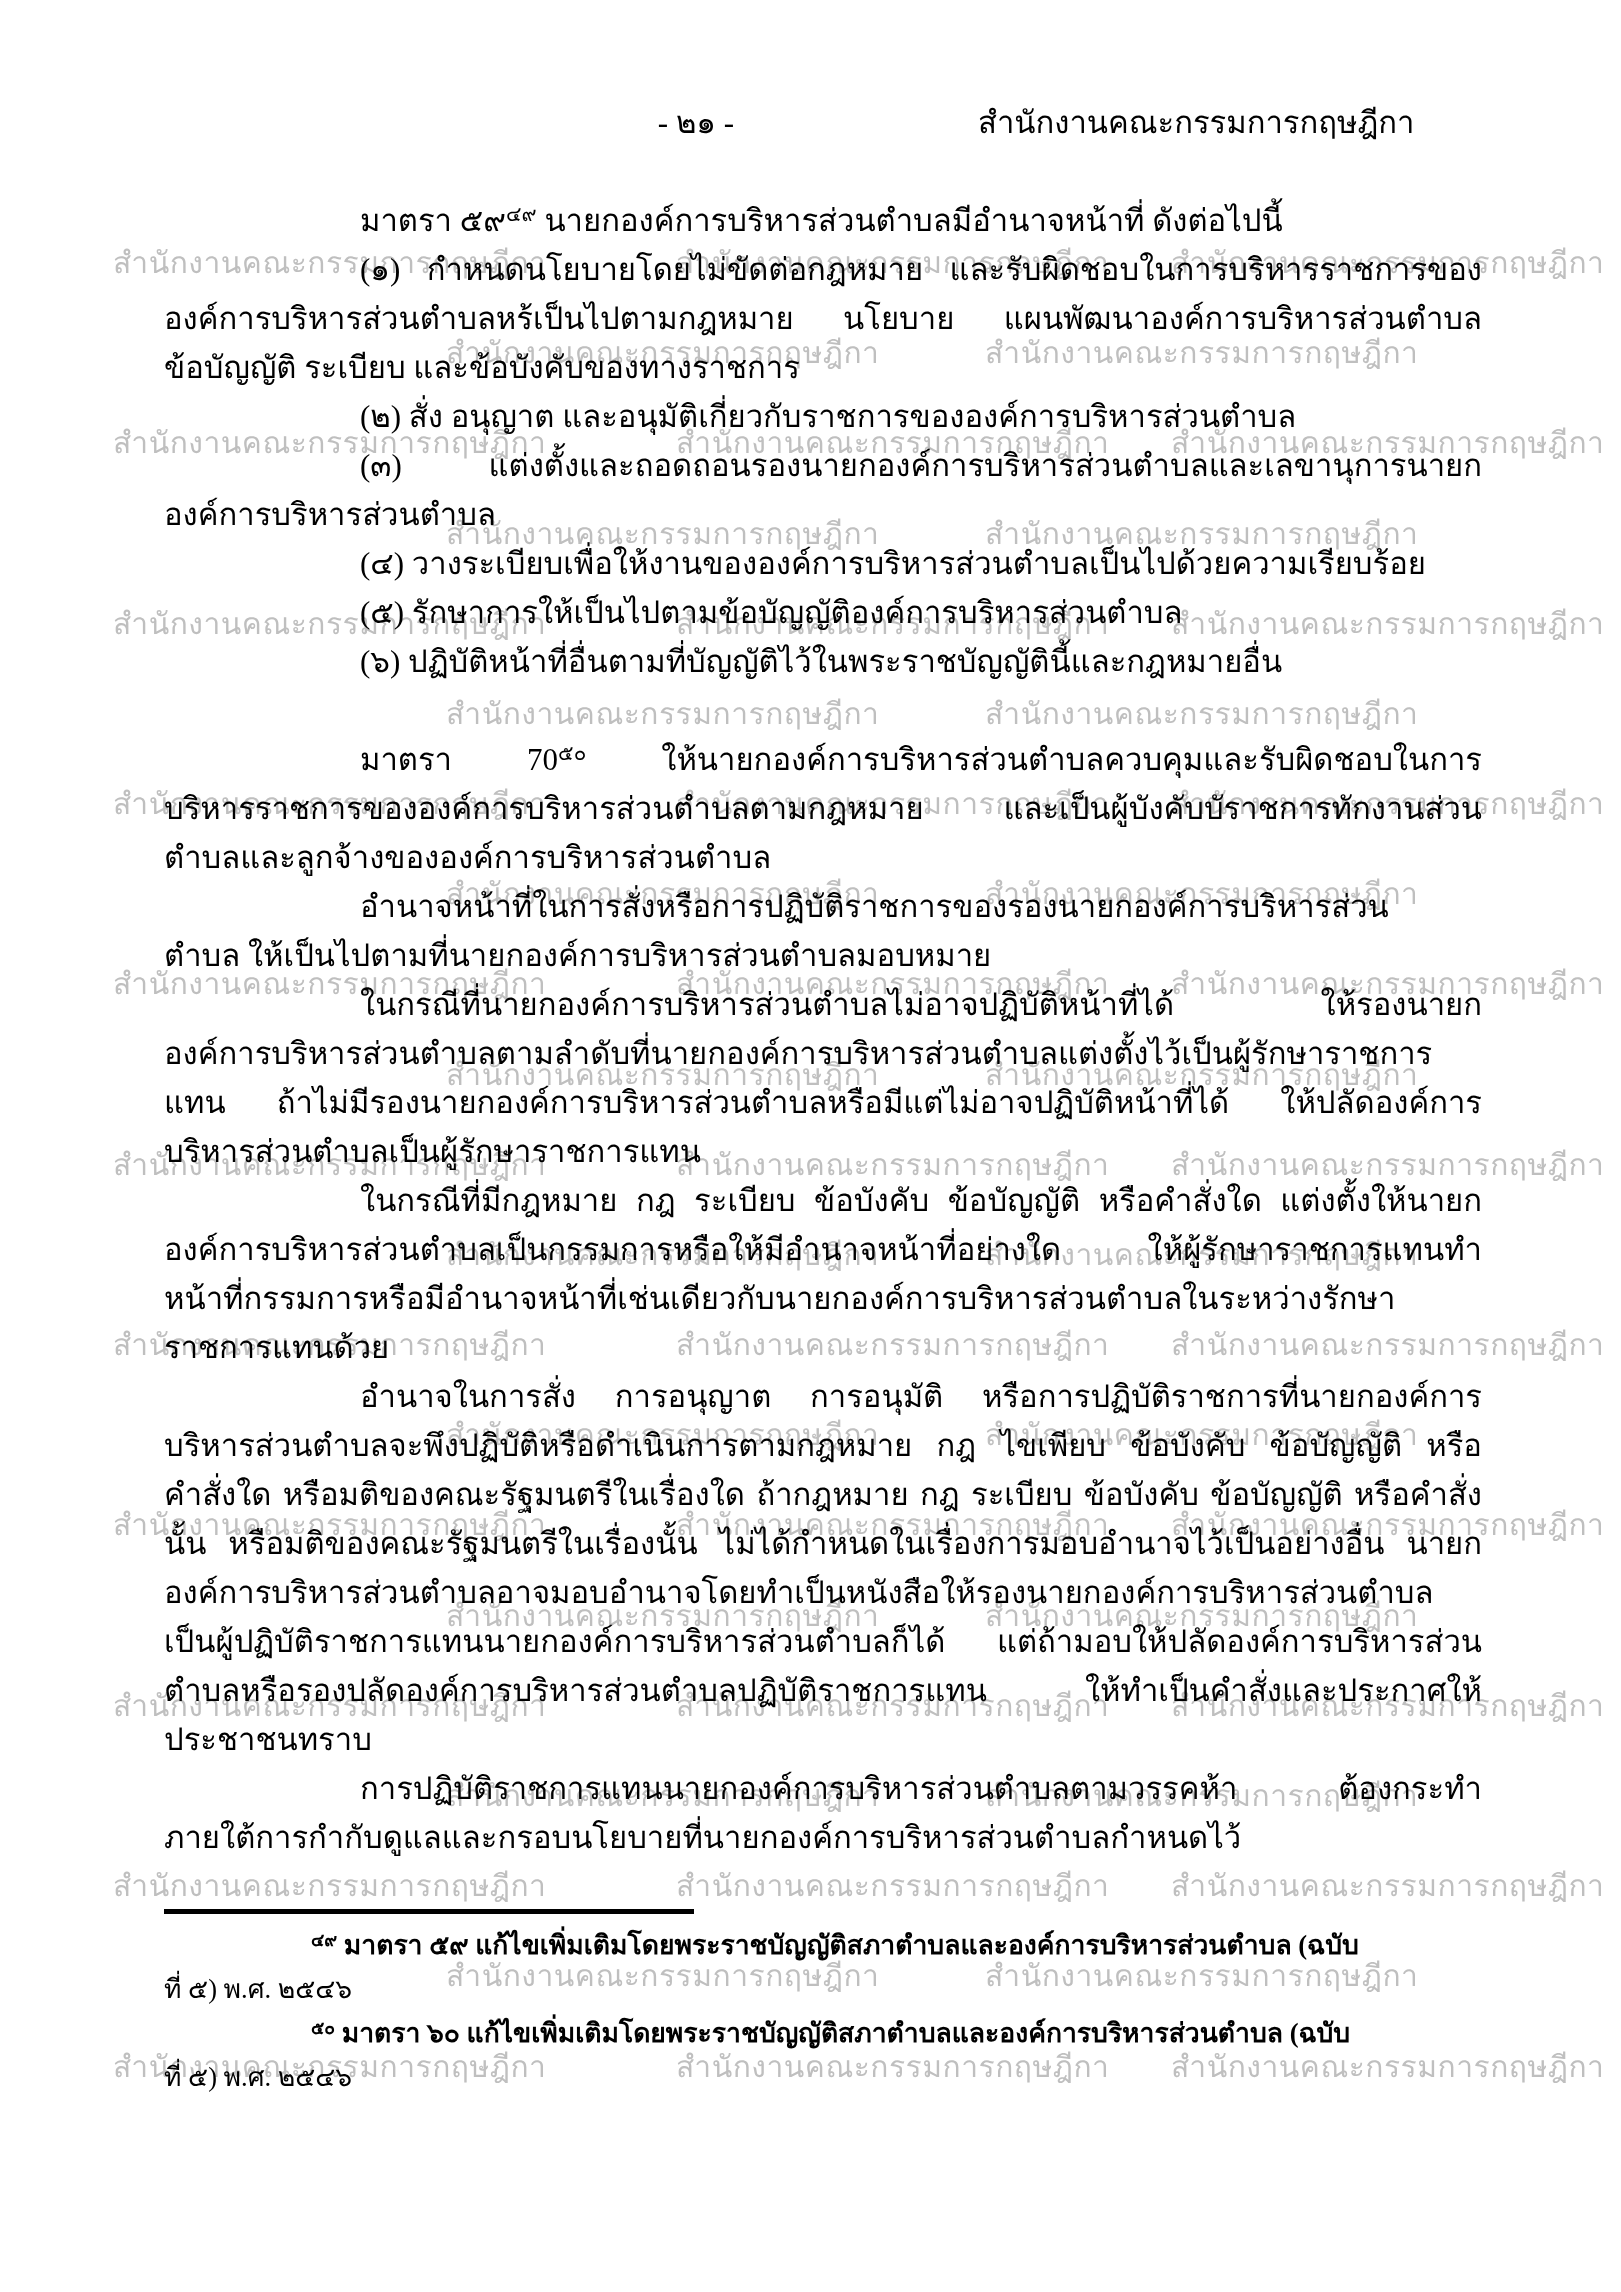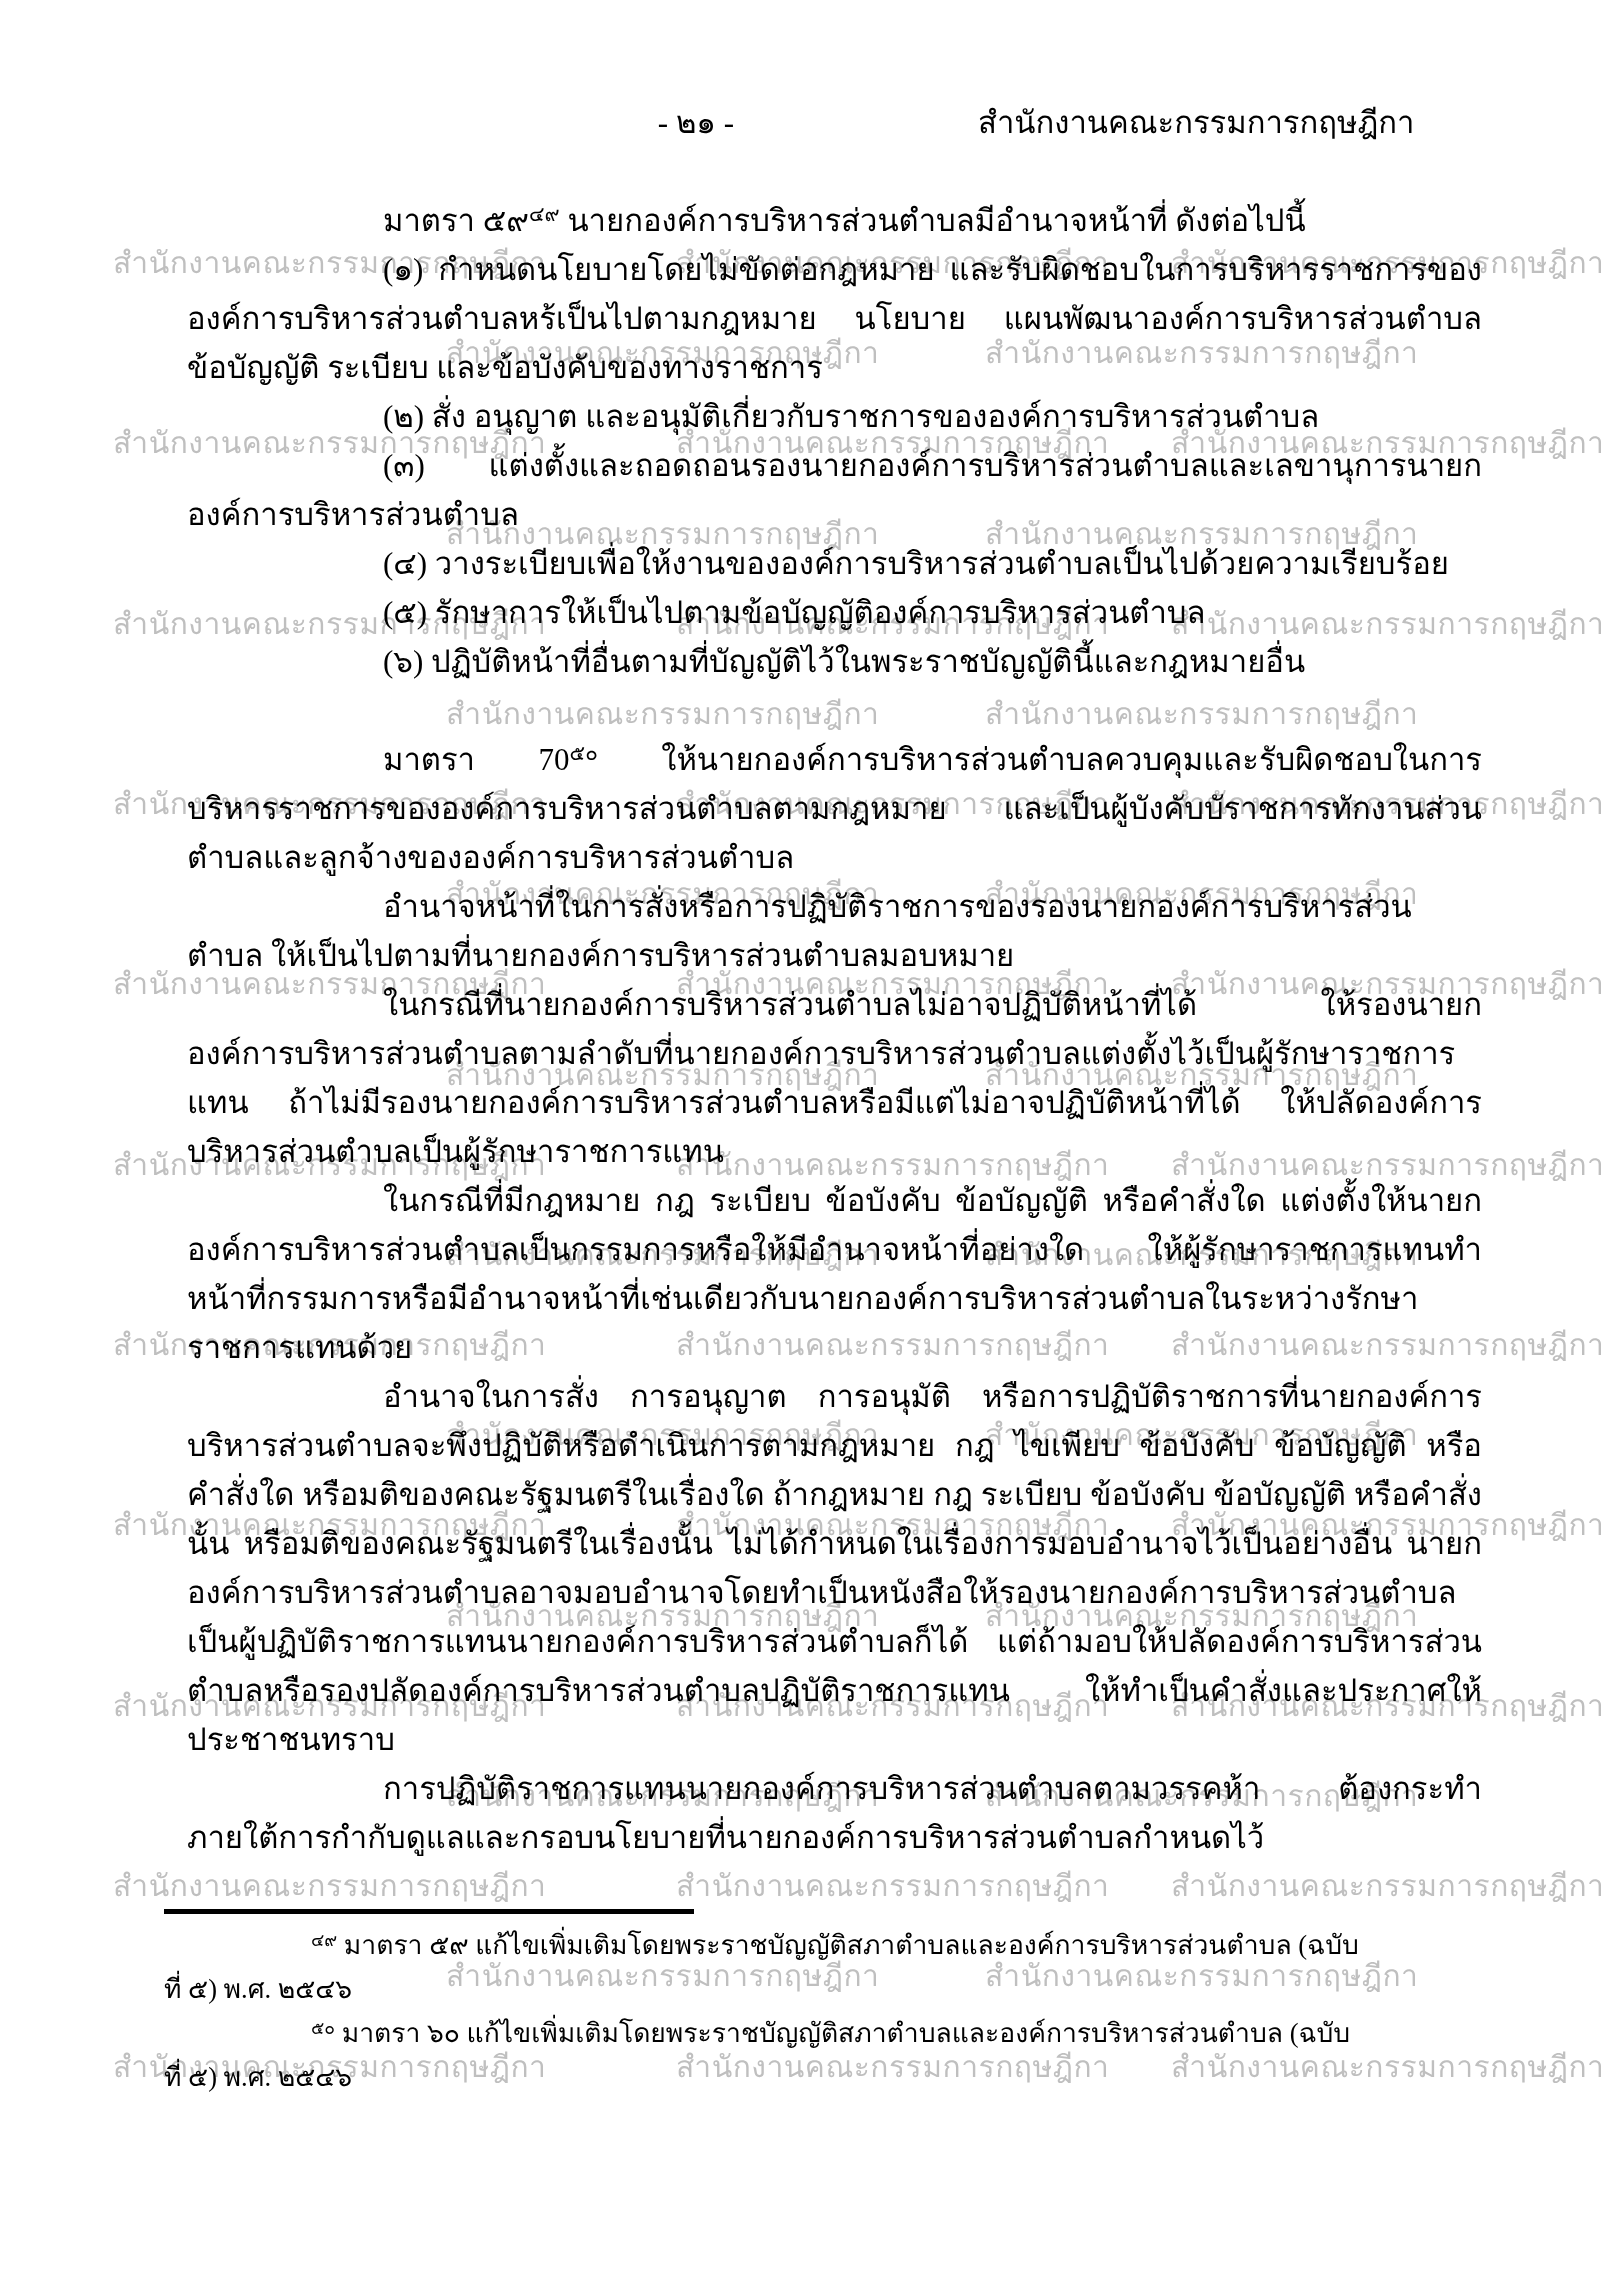--- a/index.html
+++ b/index.html
@@ -19,29 +19,29 @@
   .fg { position:absolute; inset:0; z-index:1; }
   .header-pagenum {
     position:absolute; top:98px; left:598px; width:196px;
     text-align:center; font-size:31px; line-height:49px;
   }
   .header-office {
     position:absolute; top:98px; left:978px;
     font-size:31px; line-height:49px; white-space:nowrap;
   }
   .body-text { position:absolute; left:164px; top:196px; width:1318px; font-size:31px; }
-  .line { height:49px; line-height:49px; overflow:hidden;margin-left:23px; }
+  .line { height:49px; line-height:49px; overflow:hidden; }
   .indent { text-indent:196px; }
   .fill { text-align:justify; text-align-last:justify; }
   .gap { margin-top:49px; }
   .body-text sup { font-size:20.6px; line-height:0; vertical-align:9.8px; }
   .fnsep { position:absolute; left:164px; top:1909px; width:530px; height:4.9px; background:#000; }
   .footnotes { position:absolute; left:164px; top:1923px; width:1318px; font-size:26.5px; }
   .fn-line { height:44px; line-height:44px; overflow:hidden; }
-  .fn-indent { text-indent:147px; }
+  .fn-indent { text-indent:147px;font-weight:bold; }
   .footnotes sup { font-size:17.6px; line-height:0; vertical-align:7.8px; }
 </style>
 </head>
 <body>
 
 <div class="page">
 
   <div id="wm-layer">
       <span class="wm" style="left: 113px; top: 244px; color: rgb(191, 191, 191);">สำนักงานคณะกรรมการกฤษฎีกา</span>
       <span class="wm" style="left: 676px; top: 244px; color: rgb(191, 191, 191);">สำนักงานคณะกรรมการกฤษฎีกา</span>

